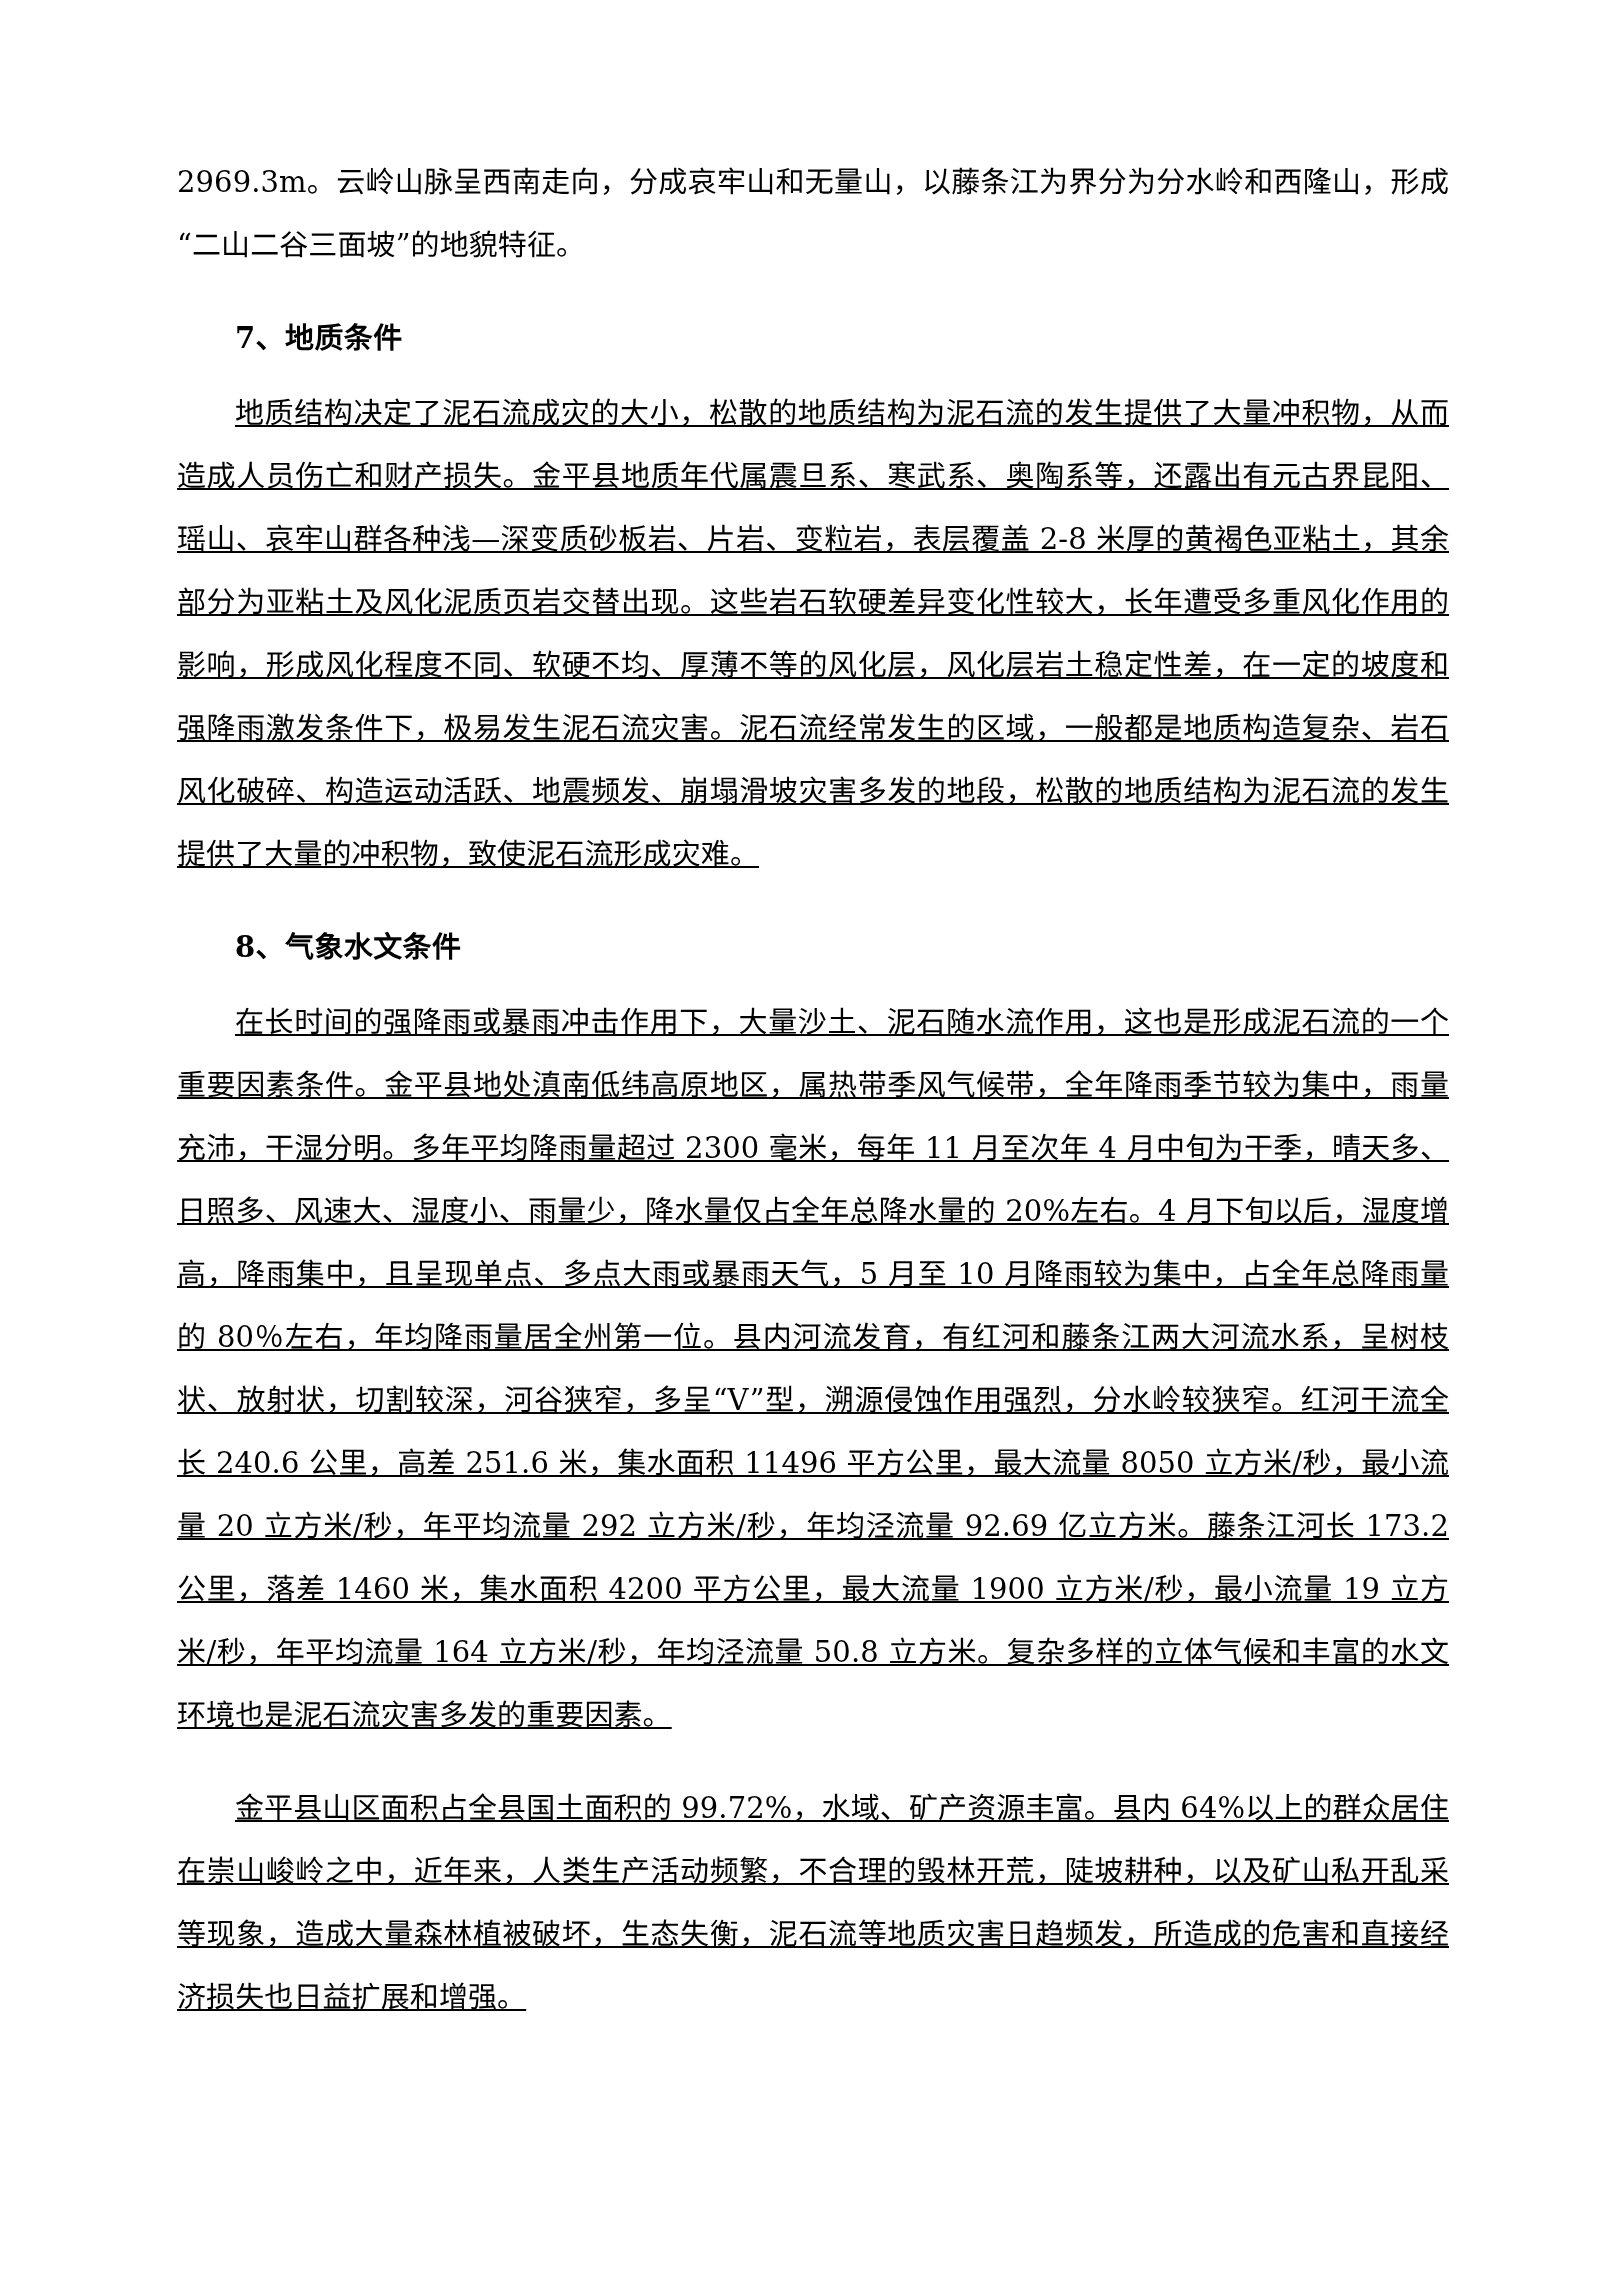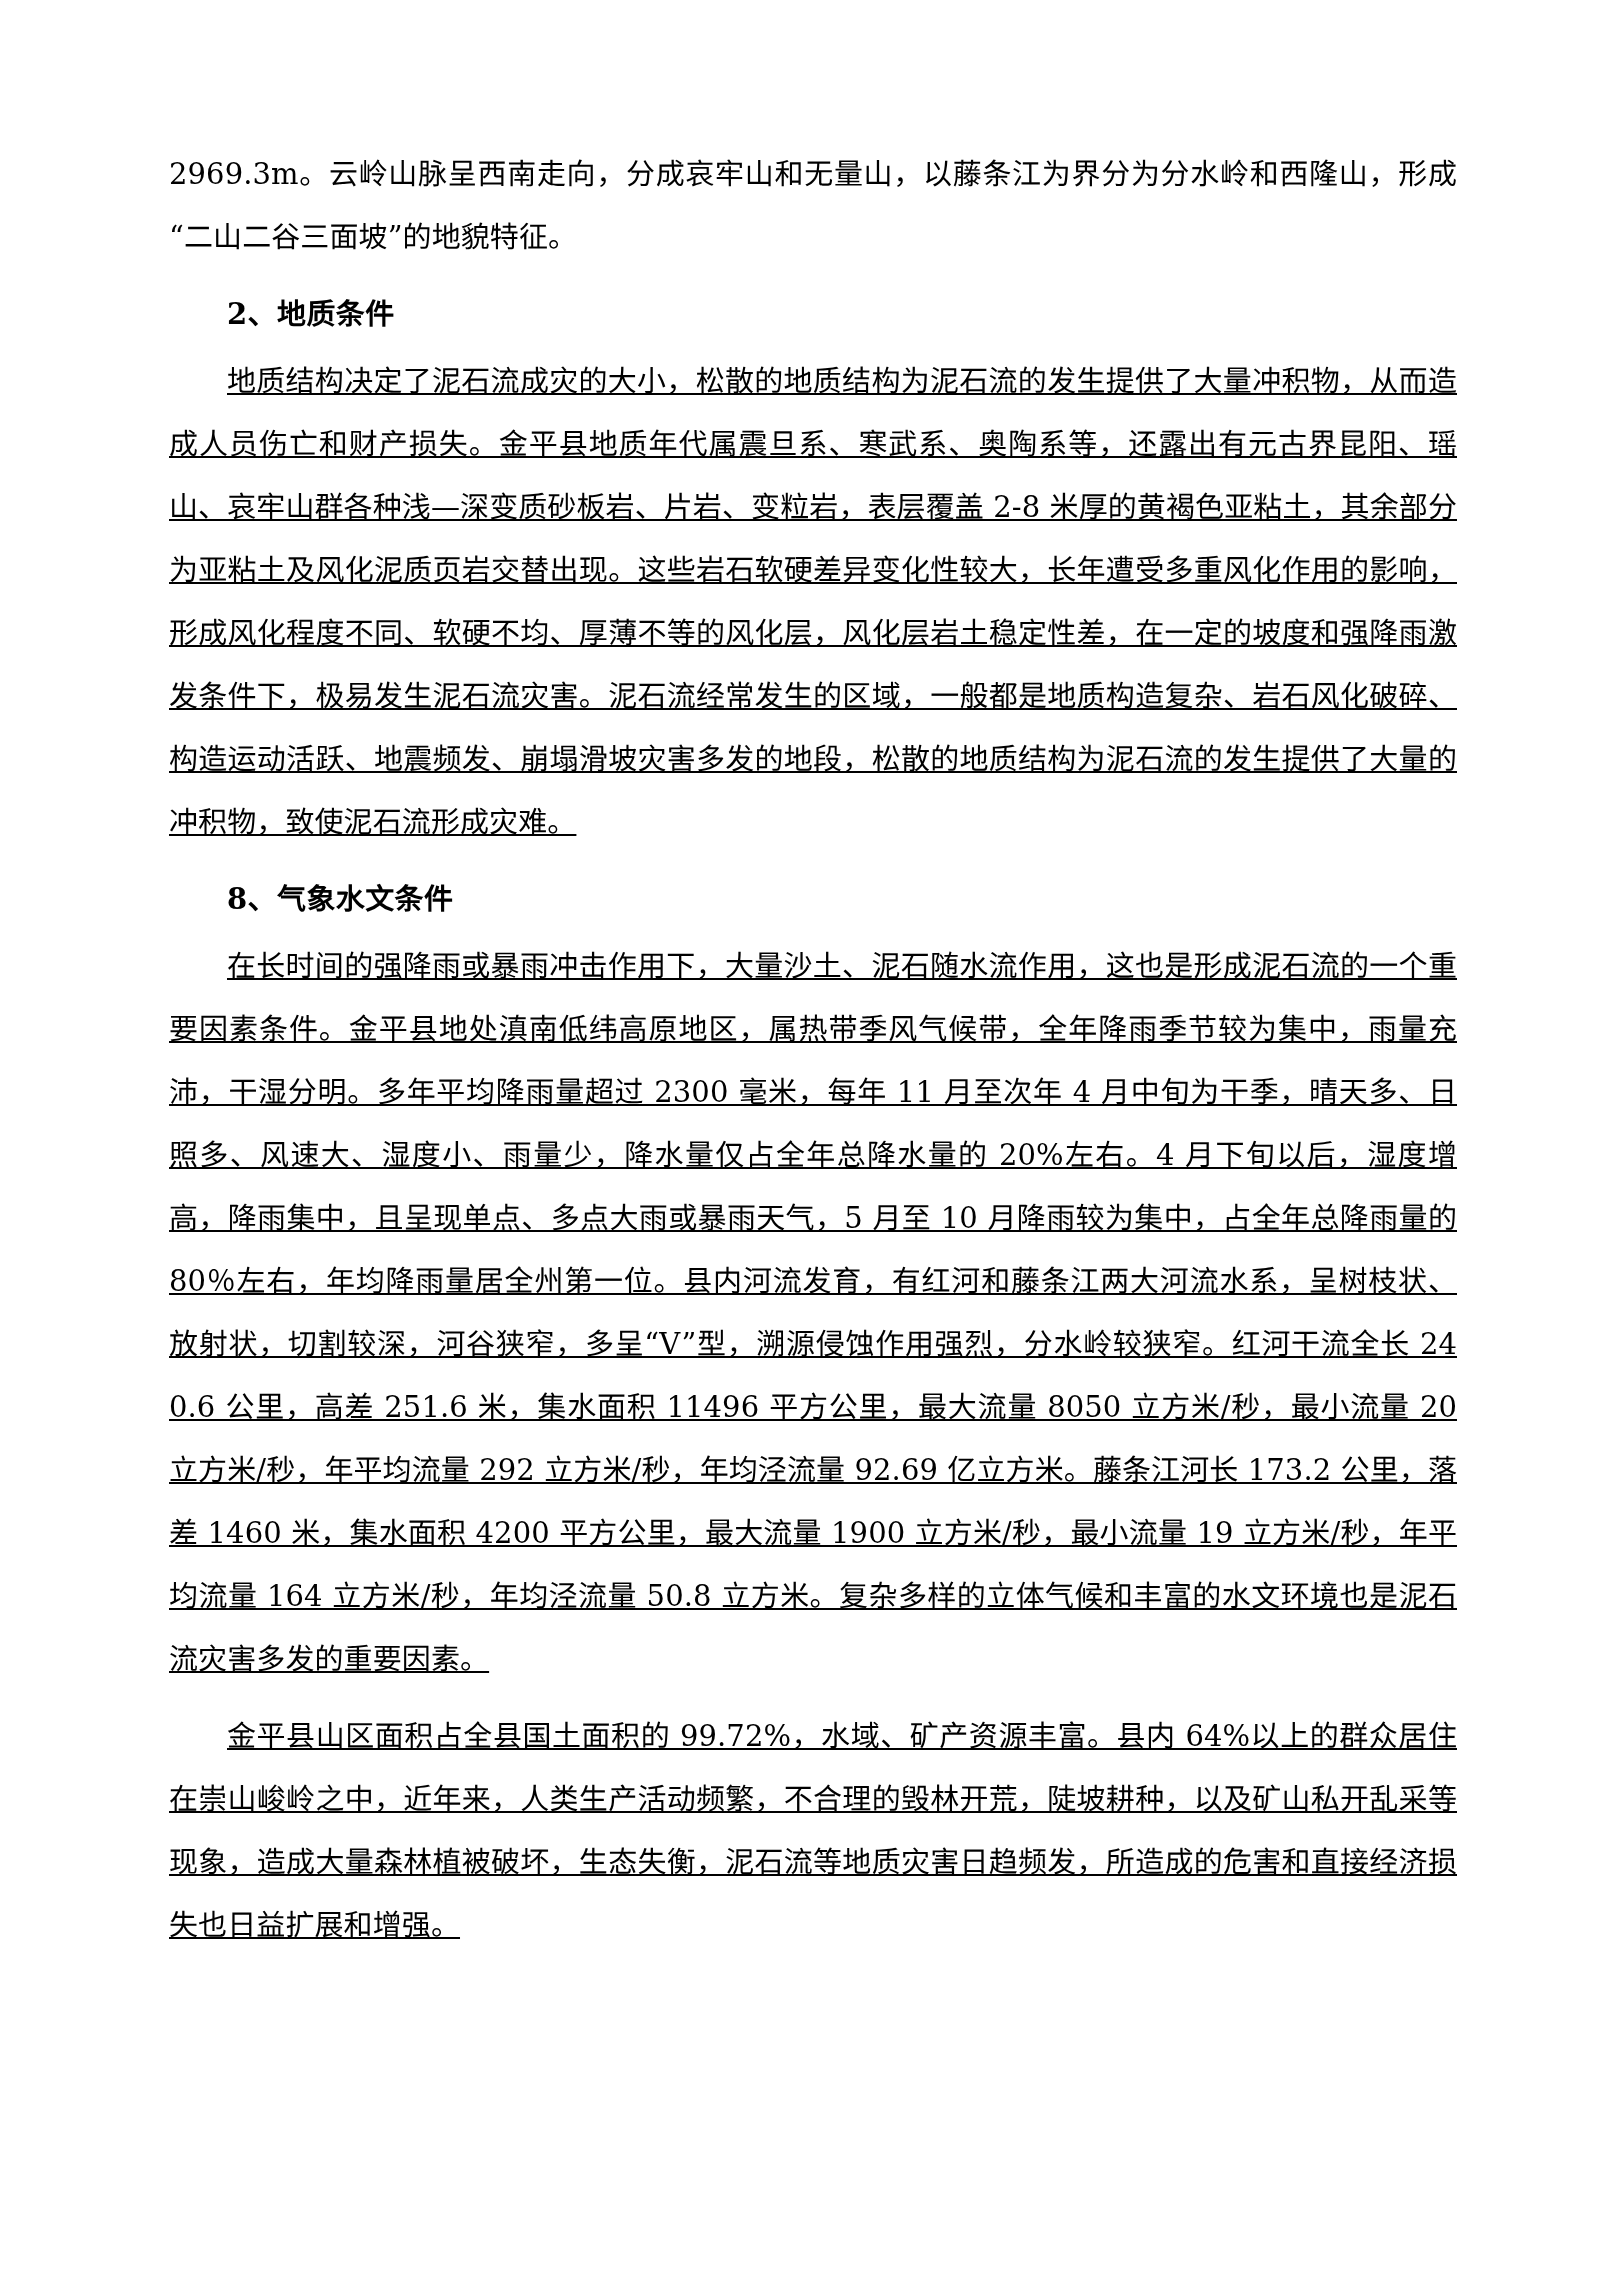--- a/index.html
+++ b/index.html
@@ -21,21 +21,21 @@
     box-sizing: border-box;
     overflow: hidden;
   }
   .content {
     position: absolute;
     left: 165px;
     top: 139px;
     width: 1296px;
   }
   p {
-    margin: 4px;
+    margin: 12px;
     padding: 0;
   }
   .para {
     font-size: 29px;
     line-height: 63px;
     text-align: justify;
     text-align-last: left;
     text-justify: inter-ideograph;
     letter-spacing: 0.1px;
     word-break: break-all;
@@ -56,21 +56,21 @@
 </head>
 <body>
 
 <div class="page">
   <div class="content">
 
     <p class="para">2969.3m。云岭山脉呈西南走向，分成哀牢山和无量山，以藤条江为界分为分水岭和西隆山，形成“二山二谷三面坡”的地貌特征。</p>
 
     <div class="spacer-sm"></div>
 
-    <p class="heading">2、地质条件</p>
+    <p class="heading">7、地质条件</p>
 
     <p class="para para-indent">地质结构决定了泥石流成灾的大小，松散的地质结构为泥石流的发生提供了大量冲积物，从而造成人员伤亡和财产损失。金平县地质年代属震旦系、寒武系、奥陶系等，还露出有元古界昆阳、瑶山、哀牢山群各种浅—深变质砂板岩、片岩、变粒岩，表层覆盖 2-8 米厚的黄褐色亚粘土，其余部分为亚粘土及风化泥质页岩交替出现。这些岩石软硬差异变化性较大，长年遭受多重风化作用的影响，形成风化程度不同、软硬不均、厚薄不等的风化层，风化层岩土稳定性差，在一定的坡度和强降雨激发条件下，极易发生泥石流灾害。泥石流经常发生的区域，一般都是地质构造复杂、岩石风化破碎、构造运动活跃、地震频发、崩塌滑坡灾害多发的地段，松散的地质结构为泥石流的发生提供了大量的冲积物，致使泥石流形成灾难。</p>
 
     <div class="spacer-sm"></div>
 
     <p class="heading">8、气象水文条件</p>
 
     <p class="para para-indent">在长时间的强降雨或暴雨冲击作用下，大量沙土、泥石随水流作用，这也是形成泥石流的一个重要因素条件。金平县地处滇南低纬高原地区，属热带季风气候带，全年降雨季节较为集中，雨量充沛，干湿分明。多年平均降雨量超过 2300 毫米，每年 11 月至次年 4 月中旬为干季，晴天多、日照多、风速大、湿度小、雨量少，降水量仅占全年总降水量的 20%左右。4 月下旬以后，湿度增高，降雨集中，且呈现单点、多点大雨或暴雨天气，5 月至 10 月降雨较为集中，占全年总降雨量的 80％左右，年均降雨量居全州第一位。县内河流发育，有红河和藤条江两大河流水系，呈树枝状、放射状，切割较深，河谷狭窄，多呈“V”型，溯源侵蚀作用强烈，分水岭较狭窄。红河干流全长 240.6 公里，高差 251.6 米，集水面积 11496 平方公里，最大流量 8050 立方米/秒，最小流量 20 立方米/秒，年平均流量 292 立方米/秒，年均泾流量 92.69 亿立方米。藤条江河长 173.2 公里，落差 1460 米，集水面积 4200 平方公里，最大流量 1900 立方米/秒，最小流量 19 立方米/秒，年平均流量 164 立方米/秒，年均泾流量 50.8 立方米。复杂多样的立体气候和丰富的水文环境也是泥石流灾害多发的重要因素。</p>
 
     <div class="spacer-sm"></div>

